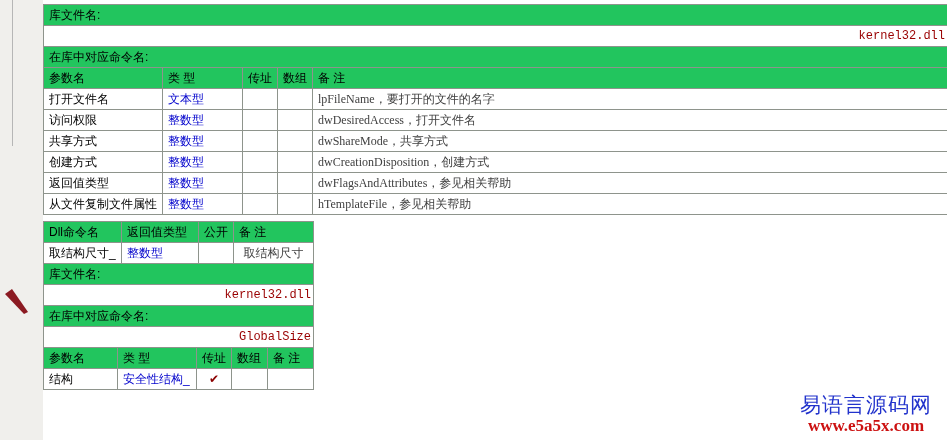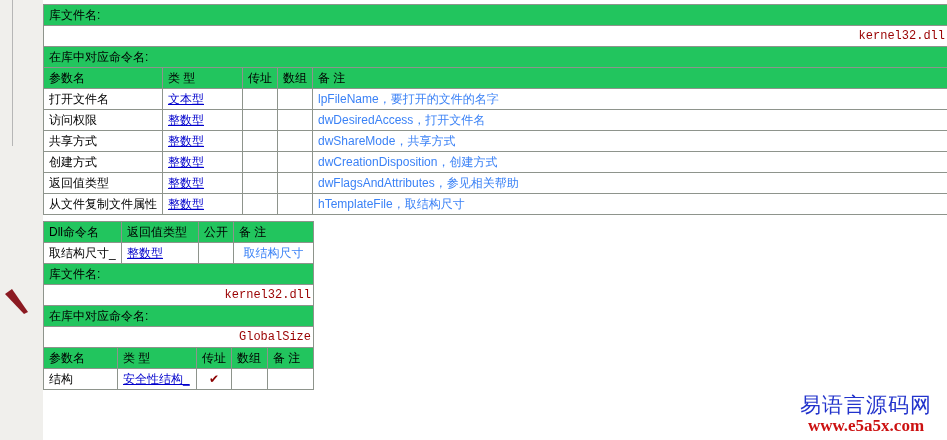--- a/index.html
+++ b/index.html
@@ -21,22 +21,22 @@
     font-size:12px;
     overflow:hidden;white-space:nowrap;
   }
   .hrow td{background:#22c55e;color:#000;}
   .w-full{width:904px;}
   .w-narrow{width:270px;}
   .stack{margin-top:-1px;border-radius:11px;}
   .spacer{height:6px;}
   .mono{font-family:"Liberation Mono","DejaVu Sans Mono",monospace;}
   .maroon{color:#990000;text-align:right;}
-  .typelink{color:#0000cc;text-decoration:underline;cursor:pointer;}
-  .remark{color:#3b82f6;font-family:Liberation Sans, sans-serif;}
+  .typelink{color:#0000cc;cursor:pointer;}
+  .remark{color:#404040;font-family:Liberation Serif, serif;}
   .check{color:#8b0000;font-weight:bold;text-align:center;padding:0;}
   .center{text-align:center;padding:0;}
   .watermark{position:absolute;left:782px;top:394px;width:168px;text-align:center;line-height:1.1;}
   .wm-name{font-size:21px;color:#2233cc;font-family:"Liberation Serif","DejaVu Serif",serif;letter-spacing:1px;}
   .wm-url{font-size:17px;font-weight:bold;color:#cc1111;font-family:"Liberation Serif","DejaVu Serif",serif;}
 </style>
 </head>
 <body>
 
 <div class="left-strip">
@@ -114,21 +114,21 @@
       <td><span class="typelink">整数型</span></td>
       <td class="check"></td>
       <td class="check"></td>
       <td class="remark">dwFlagsAndAttributes，参见相关帮助</td>
     </tr>
     <tr>
       <td>从文件复制文件属性</td>
       <td><span class="typelink">整数型</span></td>
       <td class="check"></td>
       <td class="check"></td>
-      <td class="remark">hTemplateFile，取结构尺寸</td>
+      <td class="remark">hTemplateFile，参见相关帮助</td>
     </tr>
   </tbody>
     </table>
 
   <div class="spacer"></div>
 
   <table class="w-narrow">
     <colgroup>
       <col style="width:78px">
         <col style="width:77px">

